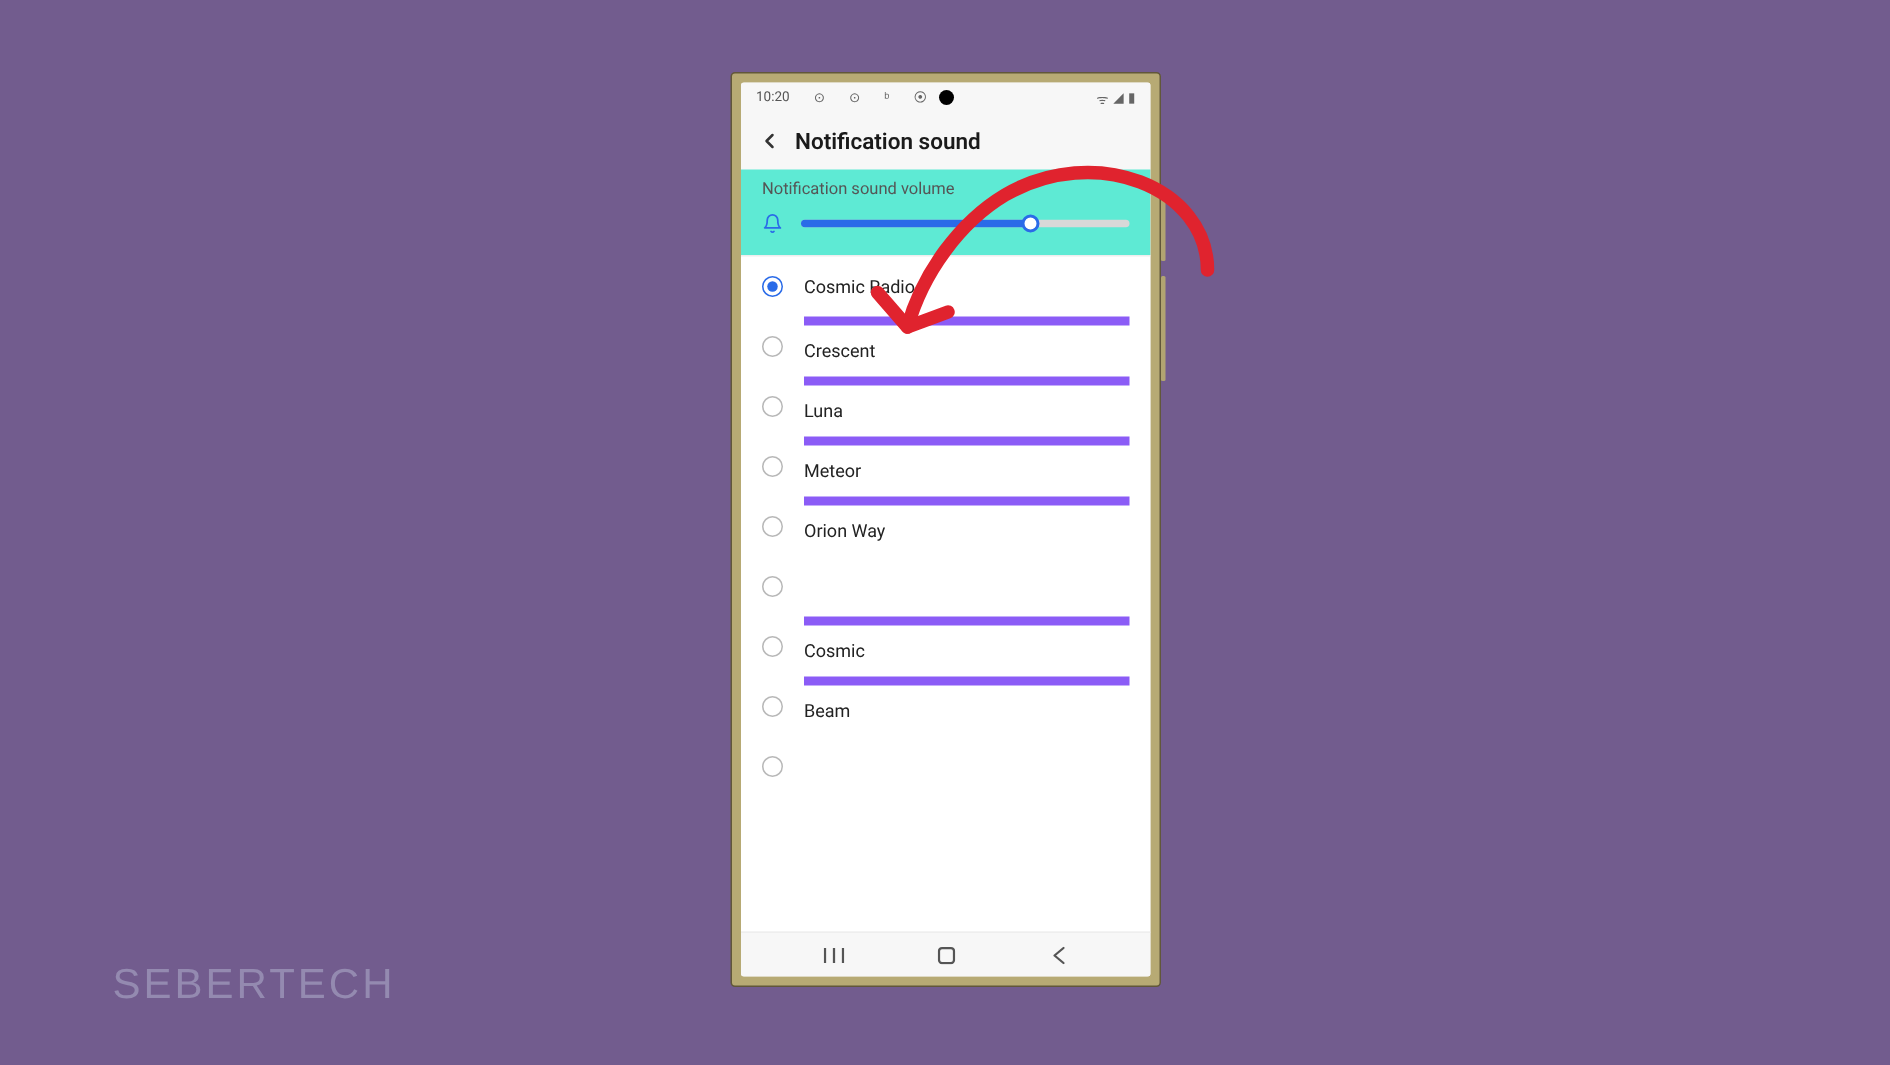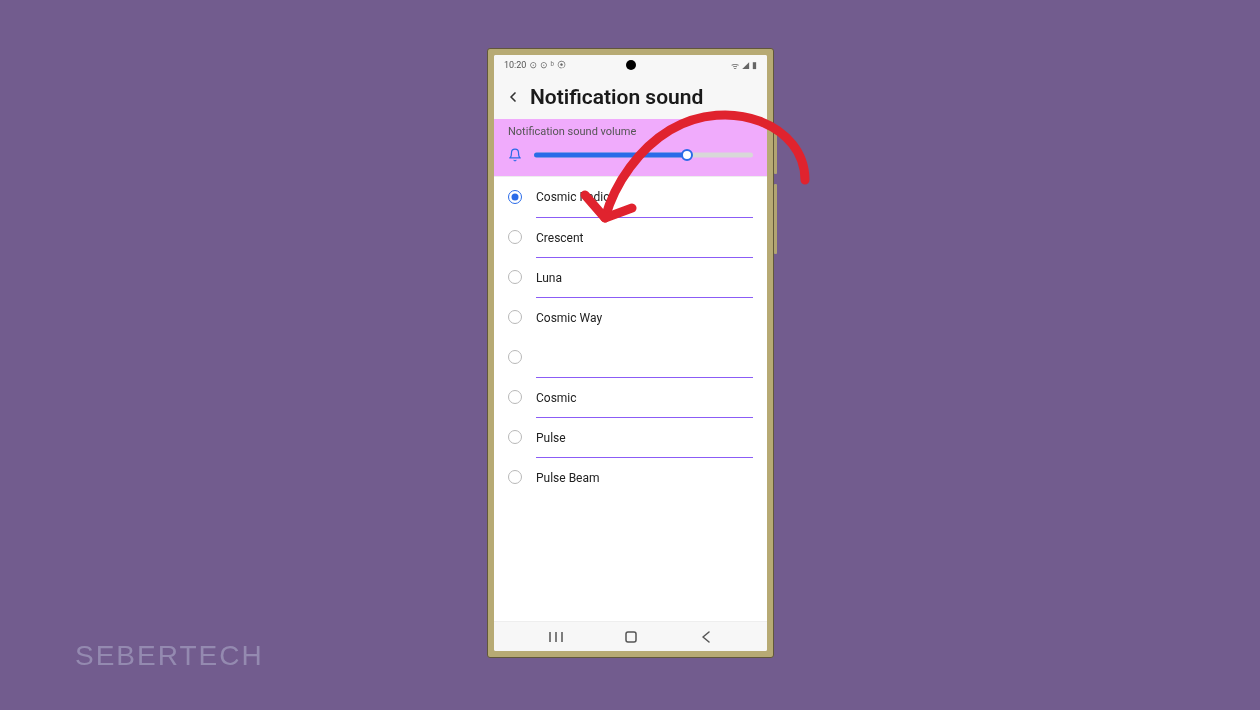--- a/index.html
+++ b/index.html
@@ -58,21 +58,21 @@
     height: 20px;
     display: flex;
     align-items: center;
     justify-content: space-between;
     padding: 0 10px;
     font-size: 9px;
     color: #555;
     background: #f7f7f7;
     position: relative;
   }
-  .status-left { display: flex; align-items: flex-start; gap: 3px; }
+  .status-left { display: flex; align-items: flex-start; gap: 16px; }
   .status-right { display: flex; align-items: center; gap: 3px; }
   .status-camera {
     position: absolute;
     left: 50%;
     top: 50%;
     transform: translate(-50%, -50%);
     width: 10px;
     height: 10px;
     background: #000;
     border-radius: 50%;
@@ -89,30 +89,30 @@
   .back-btn {
     width: 18px;
     height: 18px;
     display: flex;
     align-items: center;
     justify-content: center;
     color: #333;
     cursor: pointer;
   }
   .page-title {
-    font-size: 21px;
+    font-size: 15px;
     font-weight: 600;
     color: #1a1a1a;
     margin-left: 8px;
   }
 
   
   .volume-section {
     padding: 6px 14px 14px 14px;
-    background: #f0abfc;
+    background: #5eead4;
   }
   .volume-label {
     font-size: 11px;
     color: #555;
     margin-bottom: 10px;
   }
   .volume-row {
     display: flex;
     align-items: center;
     gap: 12px;
@@ -167,21 +167,21 @@
     border-top: 1px solid #eee;
   }
   .sound-item {
     display: flex;
     align-items: center;
     height: 40px;
     gap: 14px;
     cursor: pointer;
   }
   .sound-item + .sound-item .sound-label-wrap {
-    border-top: 1px solid #8b5cf6;
+    border-top: 6px solid #8b5cf6;
   }
   .sound-label-wrap {
     flex: 1;
     height: 100%;
     display: flex;
     align-items: center;
   }
   .radio {
     width: 14px;
     height: 14px;
@@ -305,43 +305,46 @@
         </div>
         <div class="sound-item">
           <div class="radio"></div>
           <div class="sound-label-wrap">
             <span class="sound-label">Luna</span>
           </div>
         </div>
         <div class="sound-item">
           <div class="radio"></div>
           <div class="sound-label-wrap">
-            <span class="sound-label">Cosmic Way</span>
+            <span class="sound-label">Meteor</span>
+          </div>
+        </div>
+        <div class="sound-item">
+          <div class="radio"></div>
+          <div class="sound-label-wrap">
+            <span class="sound-label">Orion Way</span>
           </div>
         </div>
         <div class="sound-item">
           <div class="radio"></div>
         </div>
         <div class="sound-item">
           <div class="radio"></div>
           <div class="sound-label-wrap">
             <span class="sound-label">Cosmic</span>
           </div>
         </div>
         <div class="sound-item">
           <div class="radio"></div>
           <div class="sound-label-wrap">
-            <span class="sound-label">Pulse</span>
-          </div>
-        </div>
-        <div class="sound-item">
-          <div class="radio"></div>
-          <div class="sound-label-wrap">
-            <span class="sound-label">Pulse Beam</span>
-          </div>
+            <span class="sound-label">Beam</span>
+          </div>
+        </div>
+        <div class="sound-item">
+          <div class="radio"></div>
         </div>
       </div>
 
     <div class="nav-bar">
       <div class="nav-btn">
         <svg width="14" height="12" viewBox="0 0 14 12">
             <line x1="1" y1="1" x2="1" y2="11" stroke="#555" stroke-width="1.5"></line>
             <line x1="7" y1="1" x2="7" y2="11" stroke="#555" stroke-width="1.5"></line>
             <line x1="13" y1="1" x2="13" y2="11" stroke="#555" stroke-width="1.5"></line>
           </svg>

